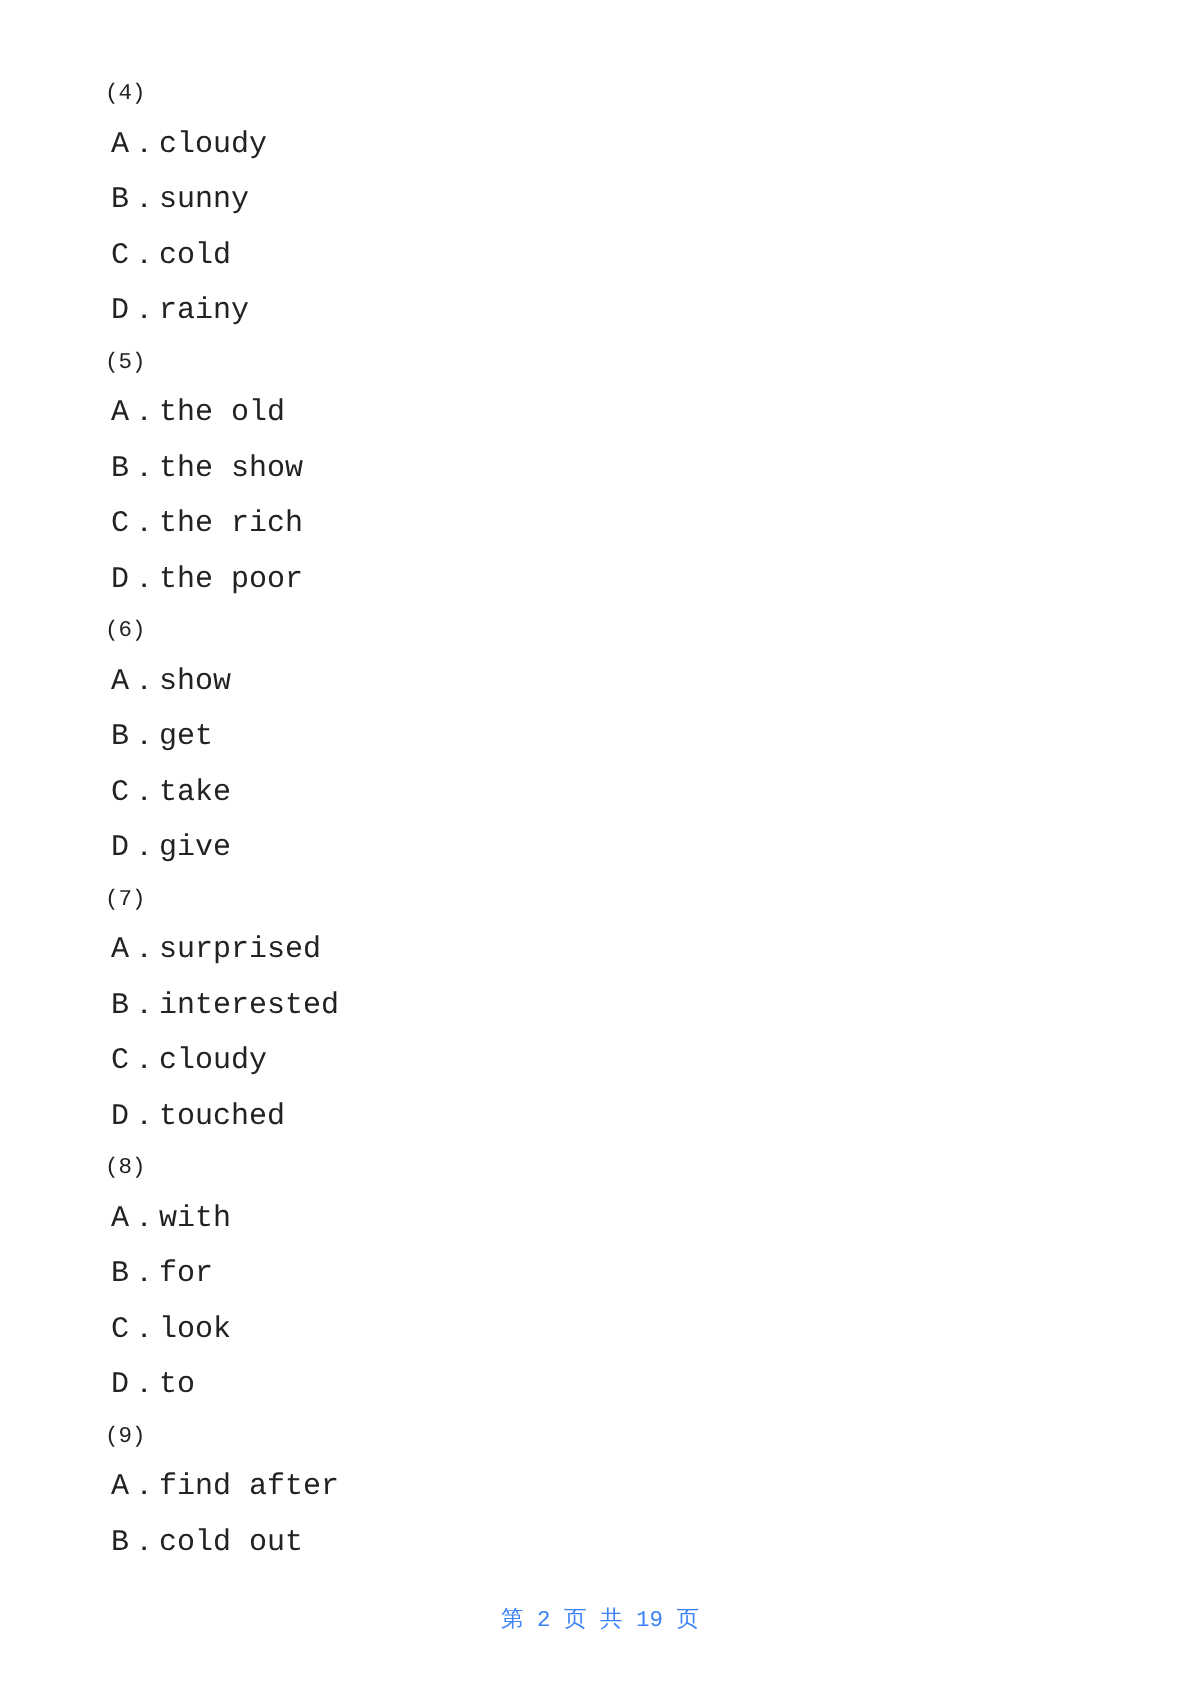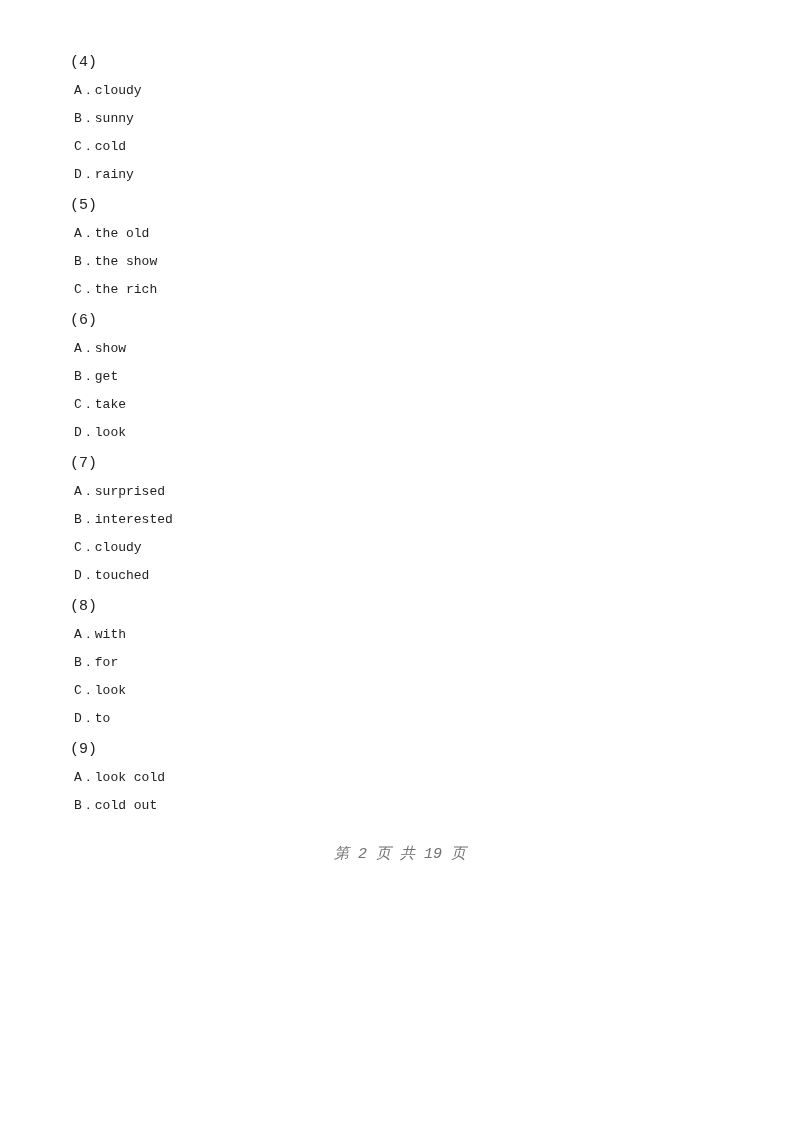--- a/index.html
+++ b/index.html
@@ -17,69 +17,69 @@
       padding: 40px 70px 40px 70px;
     }
     .question-number {
       margin-bottom: 10px;
       margin-top: 14px;
       font-size: 15px;
       color: #222;
     }
     .option {
       margin-bottom: 10px;
-      font-size: 13px;
+      font-size: 20px;
       color: #222;
       padding-left: 4px;
     }
     .footer {
       text-align: center;
       margin-top: 30px;
       font-size: 15px;
-      color: #737373;
-      font-style: italic;
+      color: #3b82f6;
     }
   </style>
 </head>
 <body>
 
 <div id="content">
     <div>
       <div class="question-number">(4)</div>
       <div class="option">A．cloudy</div>
       <div class="option">B．sunny</div>
       <div class="option">C．cold</div>
       <div class="option">D．rainy</div>
     </div>
     <div>
       <div class="question-number">(5)</div>
       <div class="option">A．the old</div>
       <div class="option">B．the show</div>
       <div class="option">C．the rich</div>
+      <div class="option">D．the poor</div>
     </div>
     <div>
       <div class="question-number">(6)</div>
       <div class="option">A．show</div>
       <div class="option">B．get</div>
       <div class="option">C．take</div>
-      <div class="option">D．look</div>
+      <div class="option">D．give</div>
     </div>
     <div>
       <div class="question-number">(7)</div>
       <div class="option">A．surprised</div>
       <div class="option">B．interested</div>
       <div class="option">C．cloudy</div>
       <div class="option">D．touched</div>
     </div>
     <div>
       <div class="question-number">(8)</div>
       <div class="option">A．with</div>
       <div class="option">B．for</div>
       <div class="option">C．look</div>
       <div class="option">D．to</div>
     </div>
     <div>
       <div class="question-number">(9)</div>
-      <div class="option">A．look cold</div>
+      <div class="option">A．find after</div>
       <div class="option">B．cold out</div>
     </div>
     <div class="footer">第 2 页 共 19 页</div>
   </div>
 
 </body></html>

